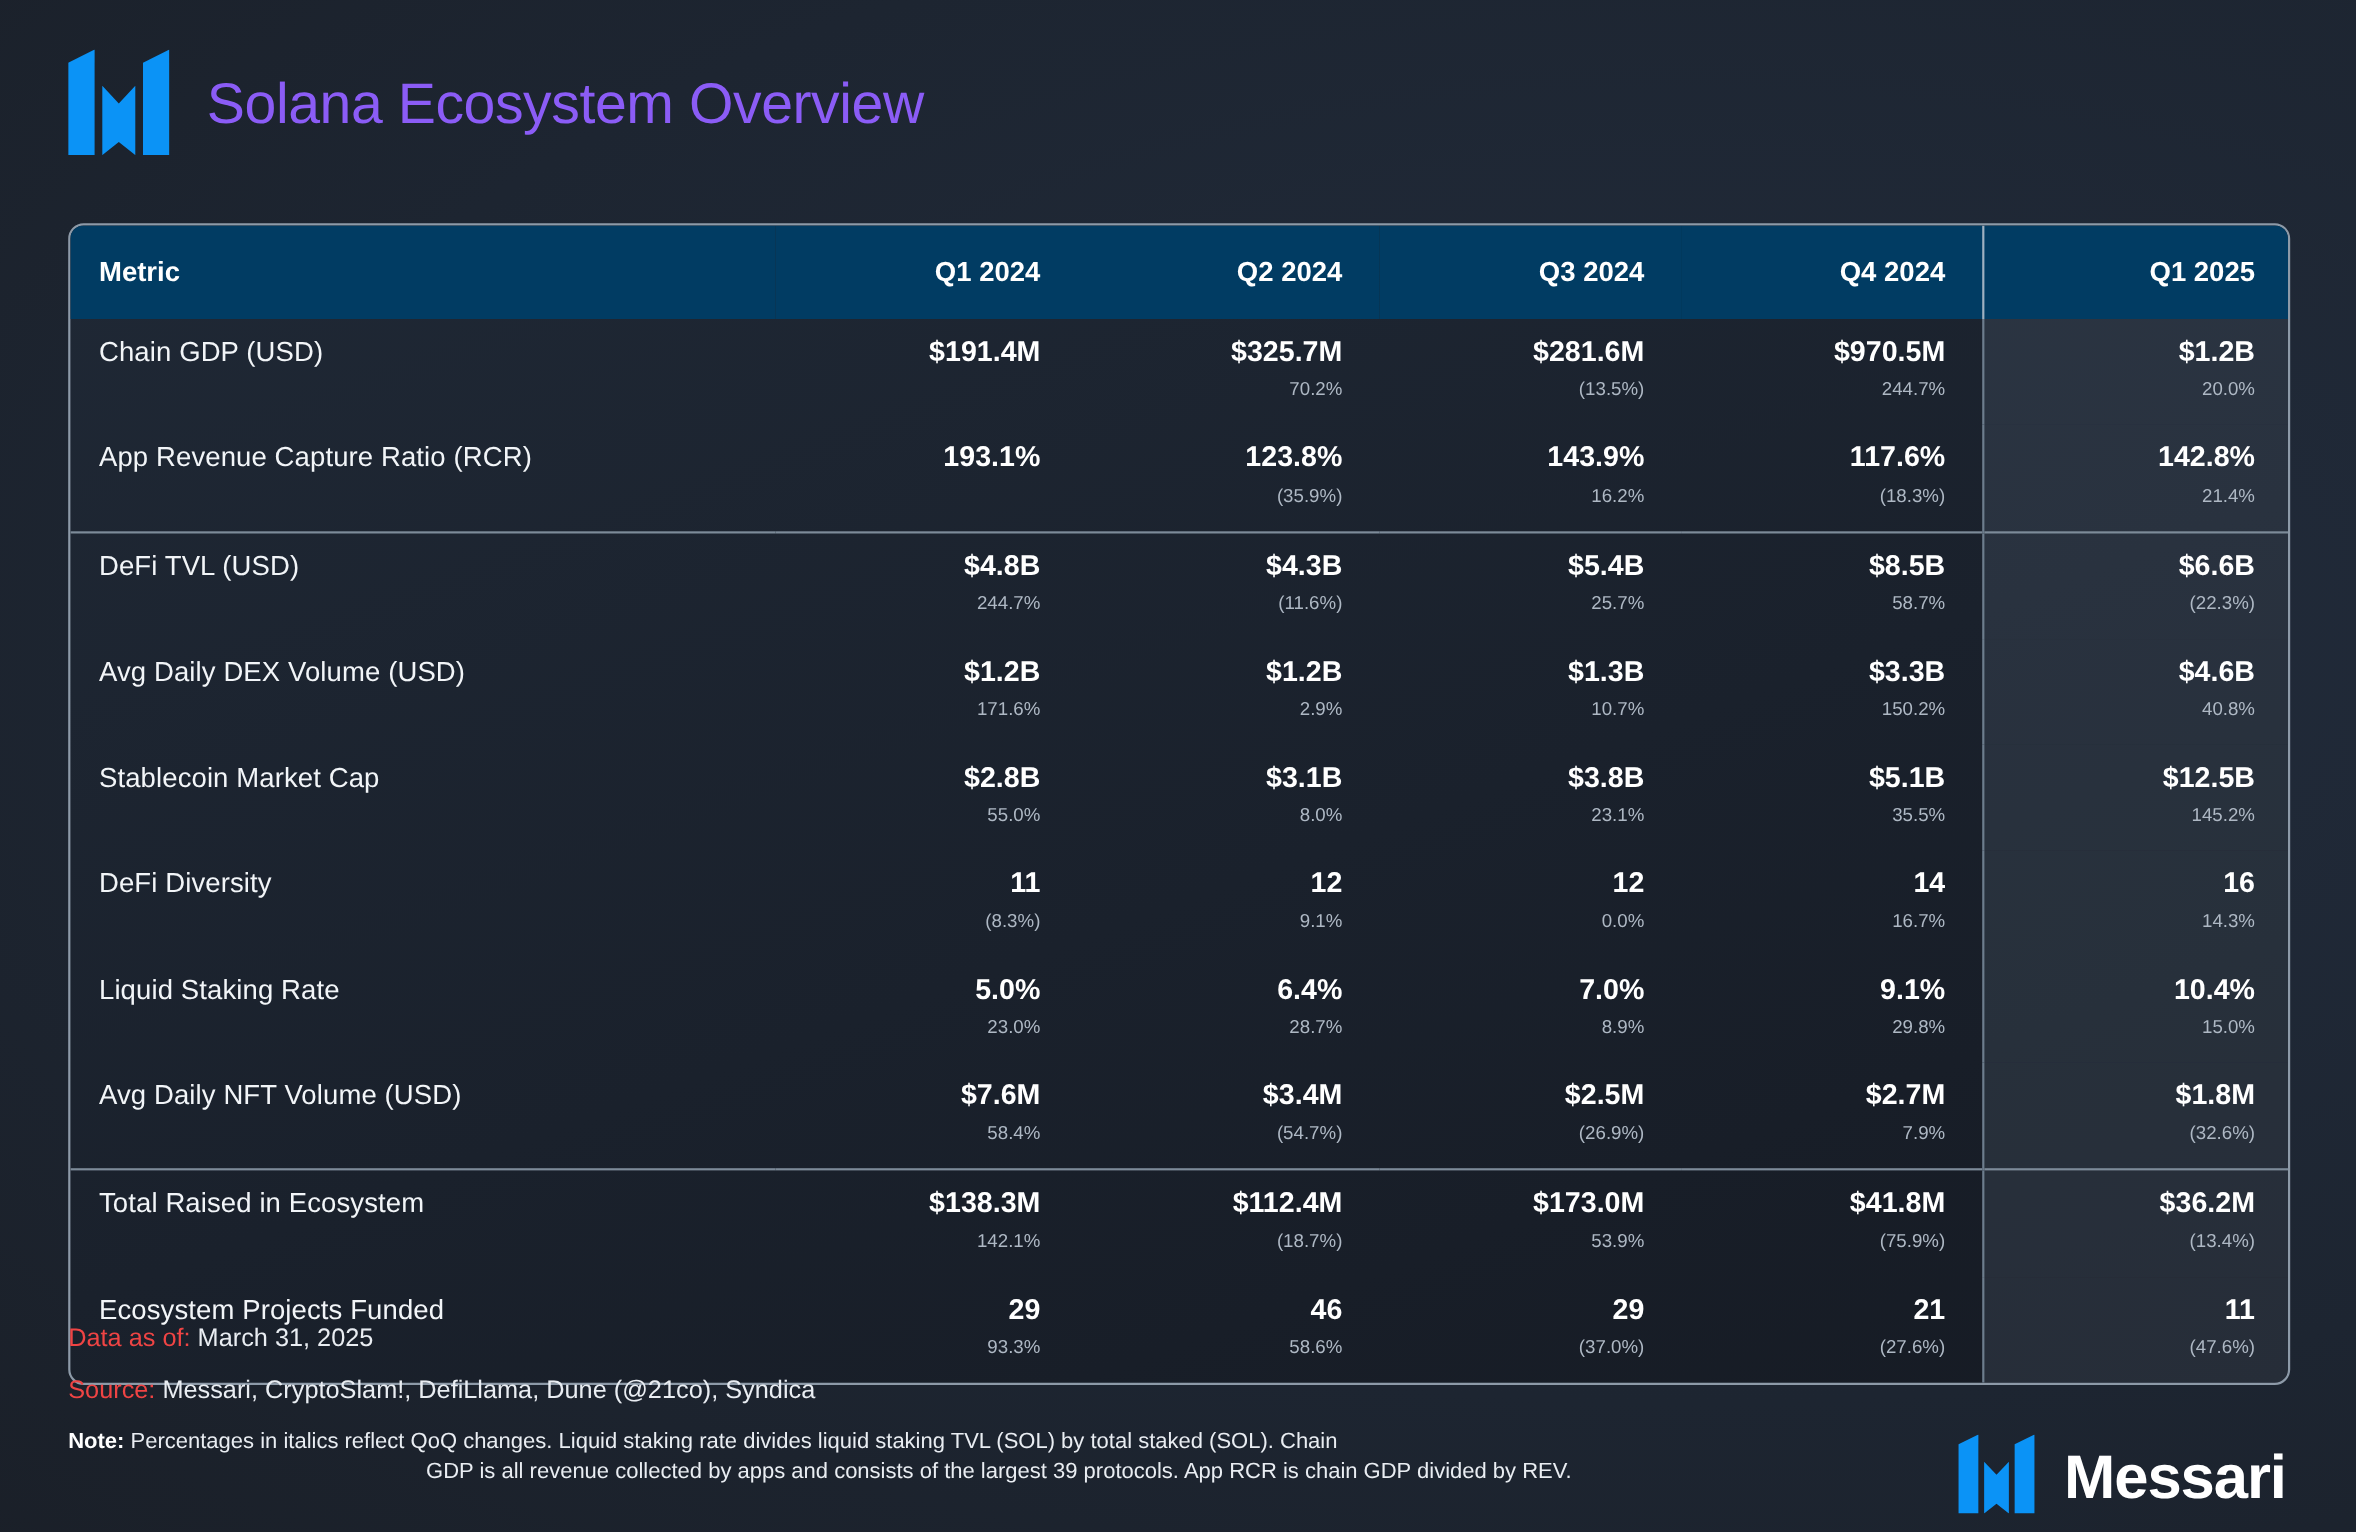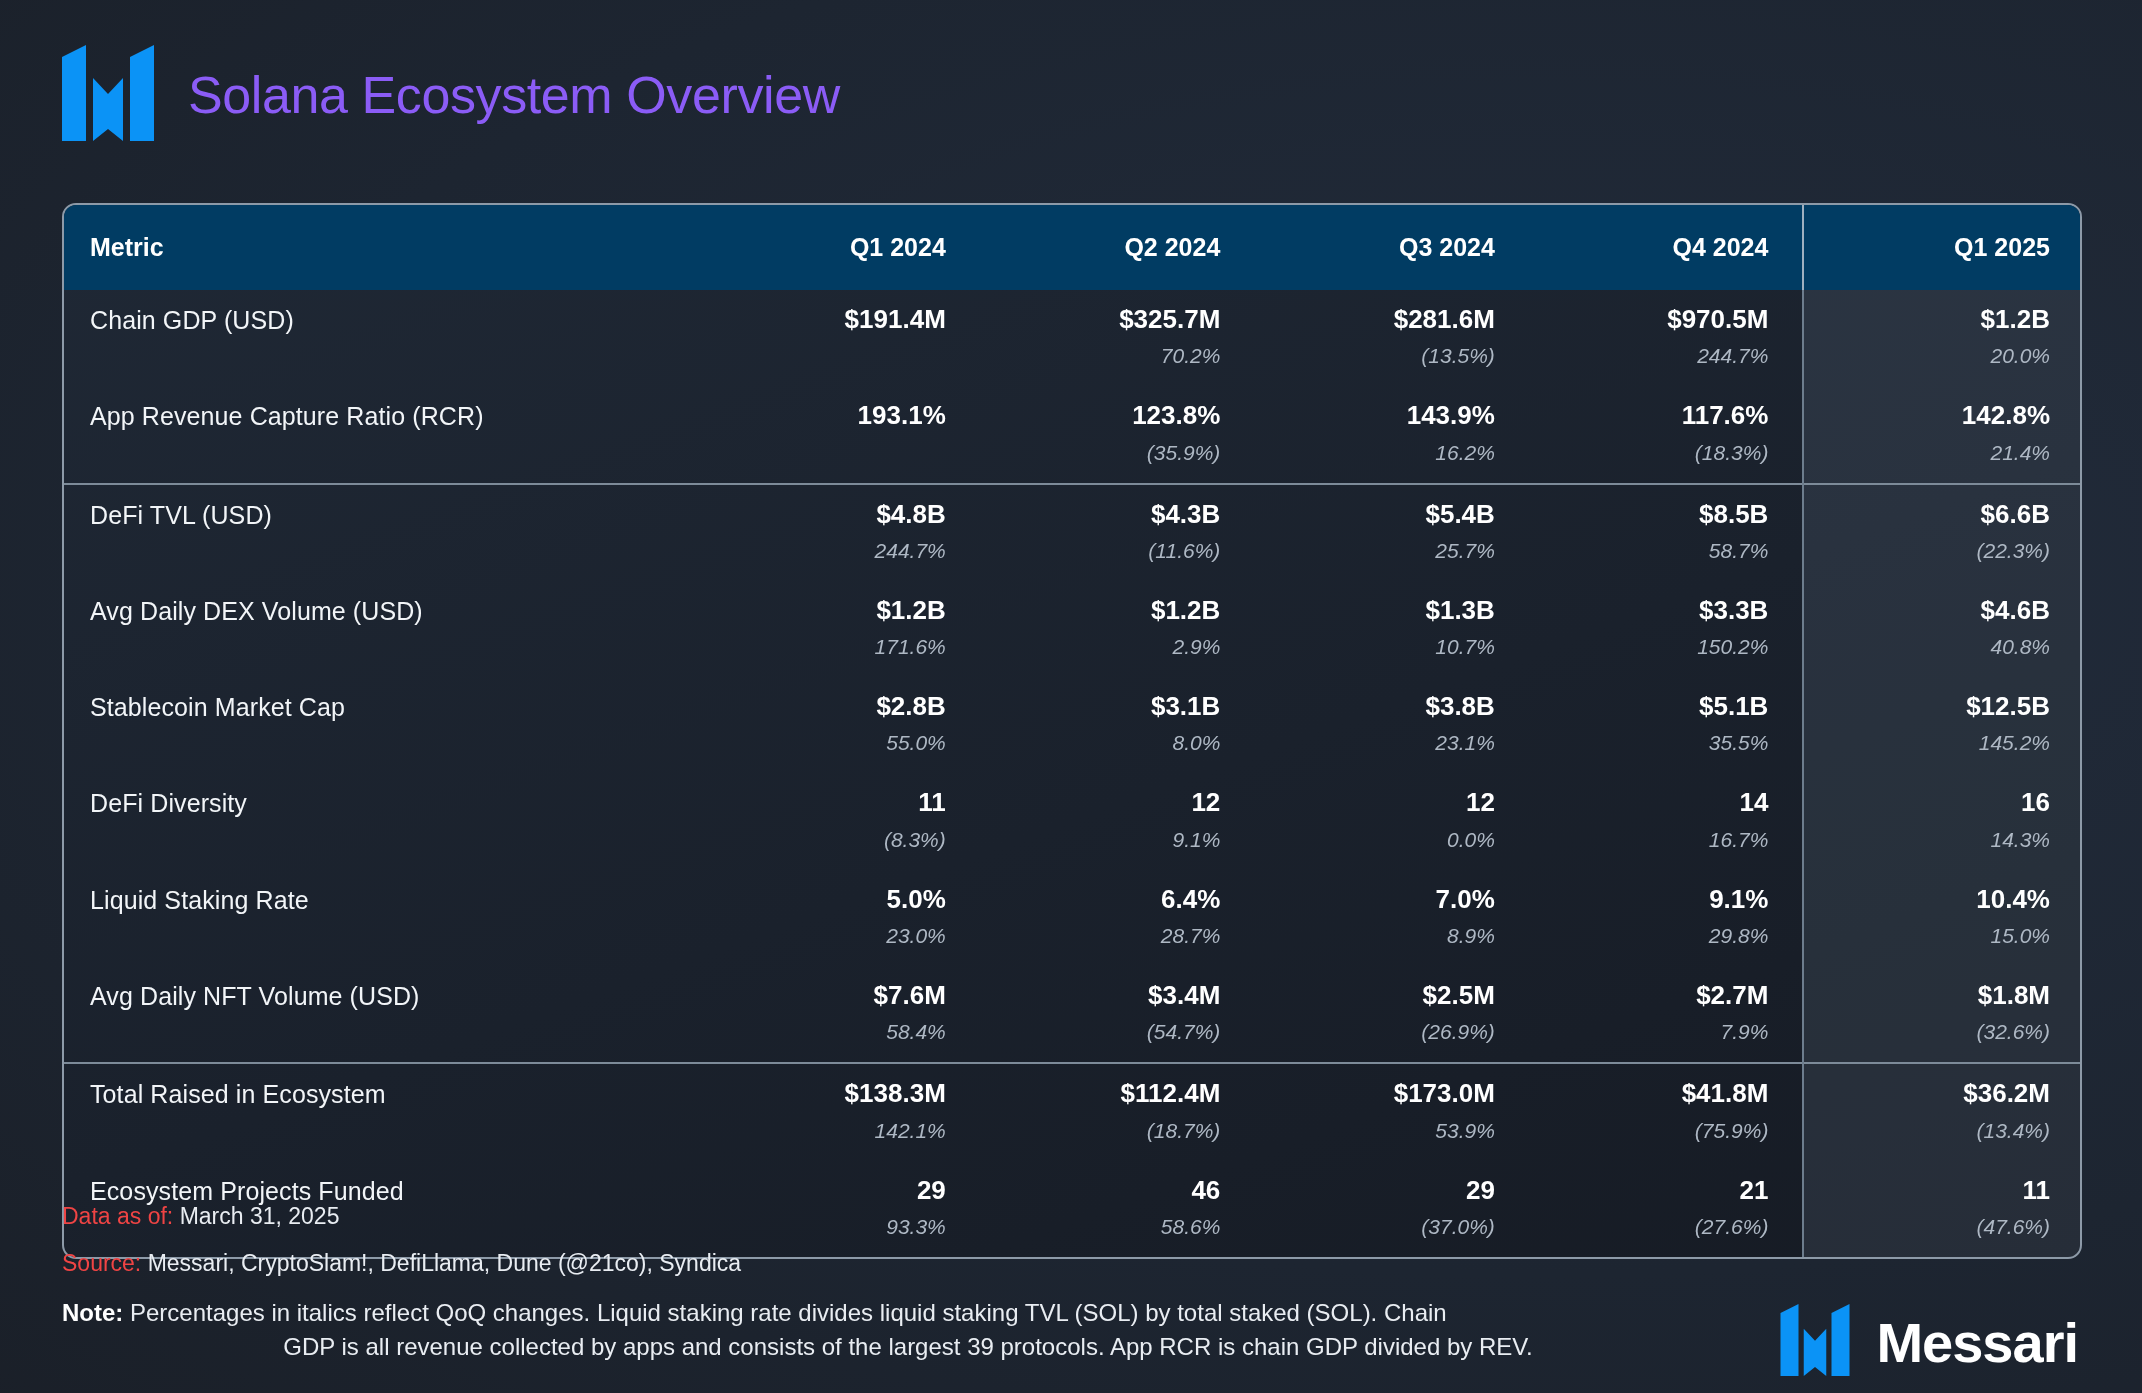--- a/index.html
+++ b/index.html
@@ -105,22 +105,21 @@
     display: block;
     font-size: 26px;
     font-weight: bold;
     color: #ffffff;
     line-height: 1.05;
   }
 
   .chg {
     display: block;
     margin-top: 12px;
-    font-size: 21px;
-    font-style: italic;
+    font-size: 17px;
     font-weight: normal;
     color: #aeb8c4;
     line-height: 1;
     min-height: 21px;
   }
 
   
   tbody tr.group-start > td {
     border-top: 2px solid #7d8b99;
   }
@@ -138,21 +137,21 @@
 
   .foot-line {
     font-size: 23px;
     color: #e9edf2;
     margin-bottom: 18px;
     line-height: 1.25;
   }
   .foot-line .lbl { font-weight: normal; color: #ef4444; }
 
   .foot-note {
-    font-size: 24px;
+    font-size: 20px;
     color: #e9edf2;
     line-height: 1.42;
     width: 1640px;
   }
   .foot-note .lbl { font-weight: bold; color: #ffffff; }
   .foot-note .note-line2 {
     display: block;
     text-align: center;
     padding-left: 52px;
   }

